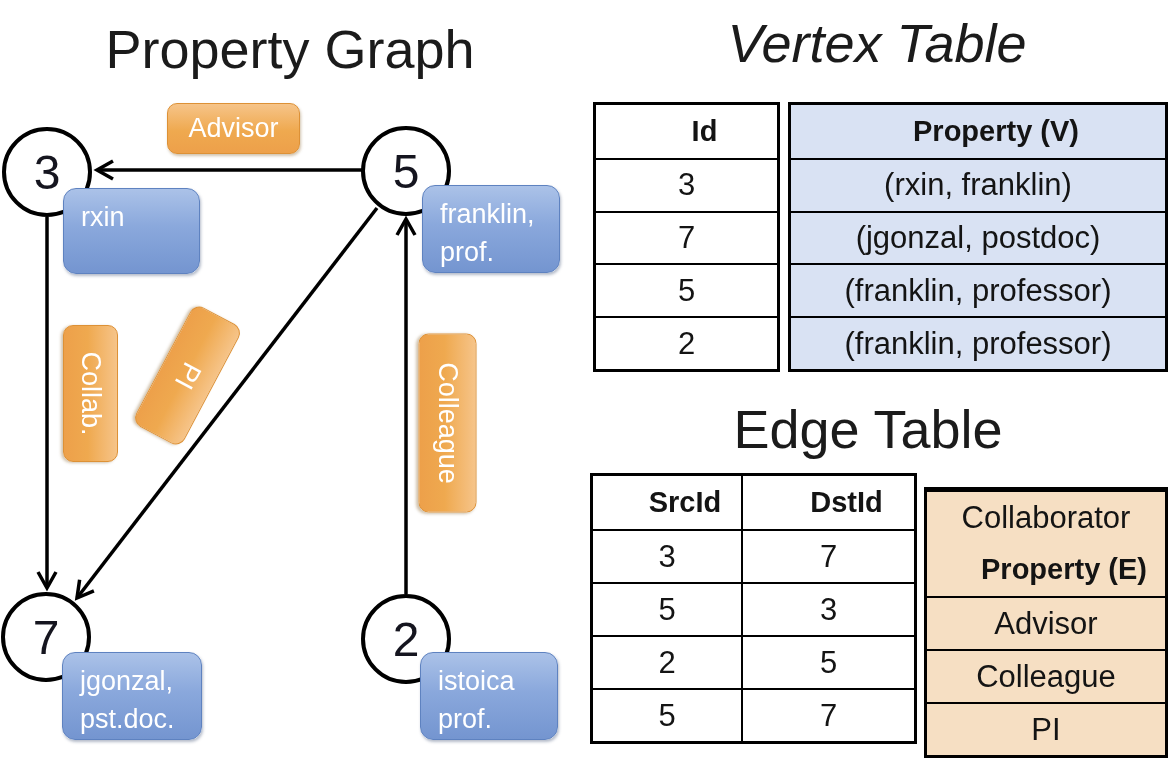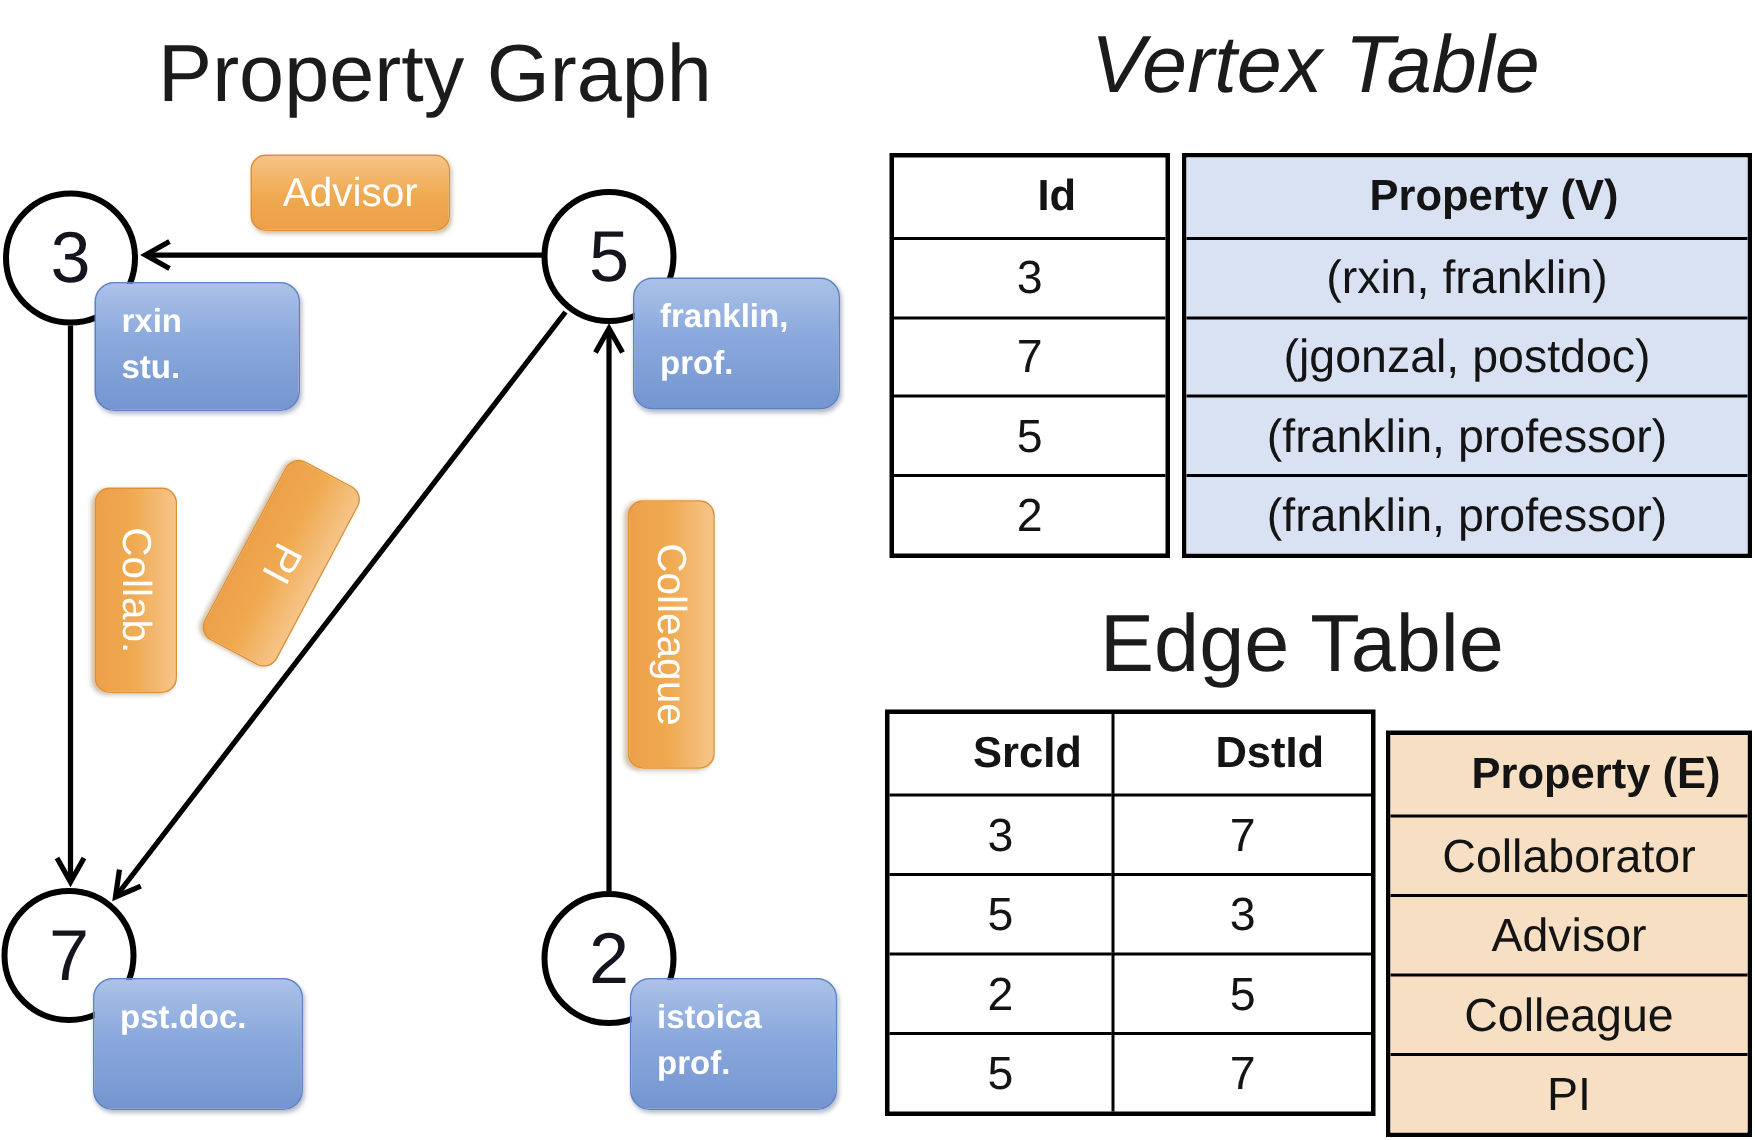--- a/index.html
+++ b/index.html
@@ -25,22 +25,22 @@
           border:1.5px solid #dd9136;border-radius:10px;
           color:#fff;font-size:27px;display:flex;align-items:center;justify-content:center;
           white-space:nowrap;box-shadow:1px 2px 3px rgba(120,80,20,0.35);}
   .rot90{transform:rotate(90deg);}
   .rot118{transform:rotate(118deg);}
 
   
   .vprop{position:absolute;box-sizing:border-box;
          background:linear-gradient(180deg,#abc2e8 0%,#8aa8dc 45%,#7495d0 100%);
          border:1.5px solid #5e82c0;border-radius:13px;
-         color:#fff;font-size:22px;line-height:1.42;padding:9px 6px 0 17px;
-         box-shadow:1px 2px 3px rgba(40,60,100,0.35);font-weight:bold;}
+         color:#fff;font-size:27px;line-height:1.42;padding:9px 6px 0 17px;
+         box-shadow:1px 2px 3px rgba(40,60,100,0.35);}
   .vprop span{display:block;}
 
   
   .tbl{position:absolute;box-sizing:border-box;border:3px solid #000;background:#fff;
        display:grid;}
   .cell{display:flex;align-items:center;justify-content:center;
         font-size:31px;font-weight:300;color:#141414;box-sizing:border-box;
         white-space:nowrap;}
   .cell.hdr{font-weight:bold;font-size:29px;padding-left:36px;}
   .bt{border-top:2.5px solid #000;}
@@ -82,27 +82,27 @@
     <span>2</span>
   </div>
 
   <div class="elabel" style="left:167px;top:103px;width:133px;height:51px;">Advisor</div>
   <div class="elabel rot90" style="left:22px;top:366px;width:137px;height:55px;">Collab.</div>
   <div class="elabel rot118" style="left:120px;top:348px;width:135px;height:55px;">PI</div>
   <div class="elabel rot90" style="left:358px;top:394px;width:179px;height:58px;">Colleague</div>
 
   <div class="vprop" style="left:63px;top:188px;width:137px;height:86px;">
     <span>rxin</span>
-    <span>stu.</span>
   </div>
   <div class="vprop" style="left:422px;top:185px;width:138px;height:88px;">
     <span>franklin,</span>
     <span>prof.</span>
   </div>
   <div class="vprop" style="left:62px;top:652px;width:140px;height:88px;">
+    <span>jgonzal,</span>
     <span>pst.doc.</span>
   </div>
   <div class="vprop" style="left:420px;top:652px;width:138px;height:88px;">
     <span>istoica</span>
     <span>prof.</span>
   </div>
 
   <div class="tbl" style="left:593px;top:102px;width:187px;height:270px;grid-template-rows:repeat(5,1fr);">
     <div class="cell hdr">Id</div>
     <div class="cell bt">3</div>
@@ -126,20 +126,20 @@
     <div class="cell bt bl">7</div>
     <div class="cell bt">5</div>
     <div class="cell bt bl">3</div>
     <div class="cell bt">2</div>
     <div class="cell bt bl">5</div>
     <div class="cell bt">5</div>
     <div class="cell bt bl">7</div>
   </div>
 
   <div class="tbl etan" style="left:924px;top:487px;width:244px;height:271px;grid-template-rows:repeat(5,1fr);">
+    <div class="cell bt">Collaborator</div>
     <div class="cell hdr">Property (E)</div>
-    <div class="cell bt">Collaborator</div>
     <div class="cell bt">Advisor</div>
     <div class="cell bt">Colleague</div>
     <div class="cell bt">PI</div>
   </div>
 
 </div>
 
 </body></html>

